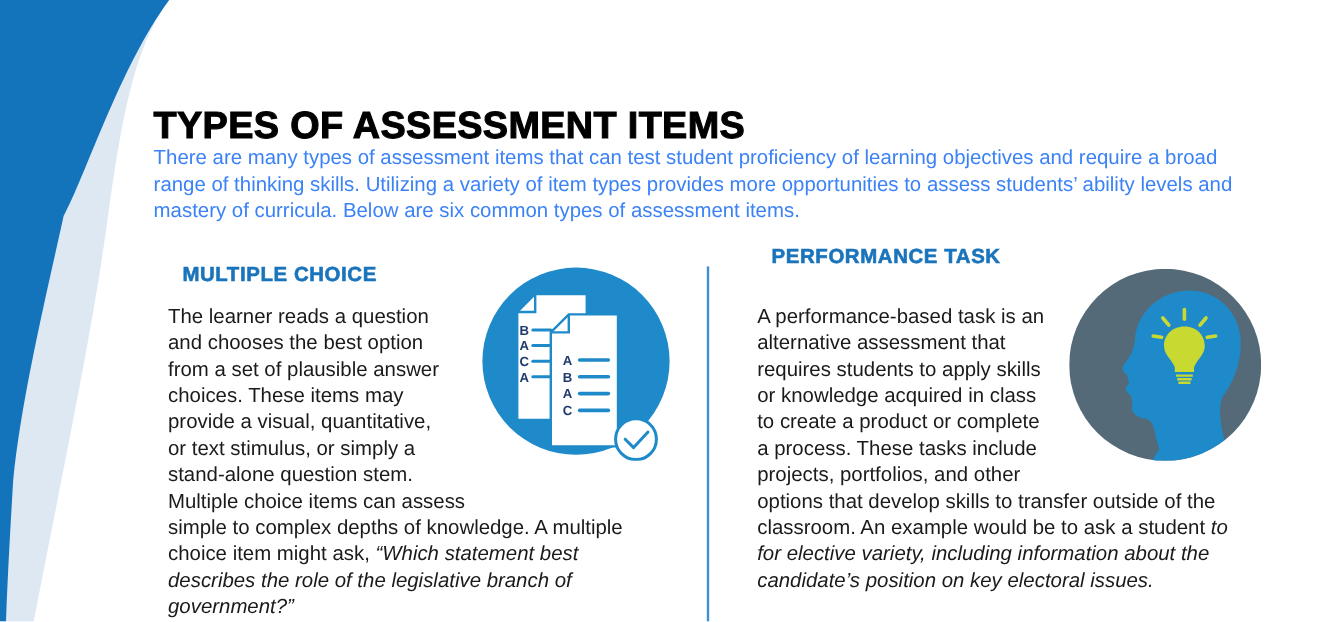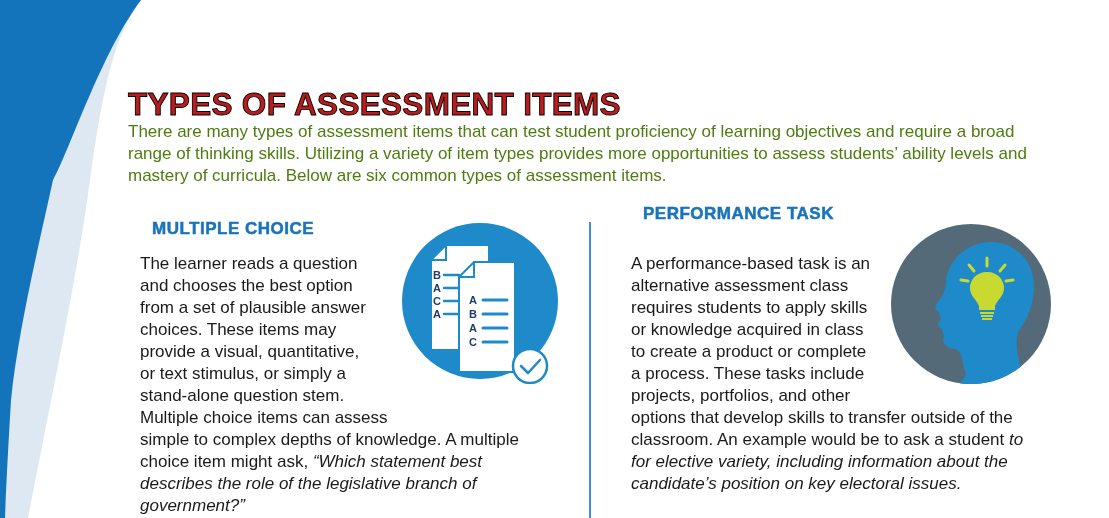--- a/index.html
+++ b/index.html
@@ -7,26 +7,26 @@
     width:1109px; height:518px; overflow:hidden; position:relative;
     background:#ffffff;
     font-family:"Liberation Sans", sans-serif;
     color:#1a1a1a;
   }
   .deco { position:absolute; left:0; top:0; width:1109px; height:518px; }
   .title {
     position:absolute; left:128px; top:86px;
     font-family:"Liberation Sans", sans-serif;
     font-weight:900; font-size:31.5px; letter-spacing:0.3px;
-    color:#b91c1c; line-height:36px; margin:0;
+    color:#000000; line-height:36px; margin:0;
     -webkit-text-stroke:0.9px #000;
   }
   .intro {
     position:absolute; left:128px; top:121px; width:920px;
-    font-size:17px; line-height:22px; margin:0; color:#4d7c0f;
+    font-size:17px; line-height:22px; margin:0; color:#3b82f6;
   }
   .section-h {
     position:absolute; margin:0;
     font-weight:900; font-size:17px; letter-spacing:0.5px;
     color:#1a74bb; line-height:20px;padding-left:24px;
     -webkit-text-stroke:0.5px #1a74bb;
   }
   .body-text {
     position:absolute; margin:12px;
     font-size:17px; line-height:22px; color:#1a1a1a;
@@ -100,21 +100,21 @@
 
   <circle cx="129" cy="144" r="17" fill="#fff" stroke="#1f8ac9" stroke-width="2.5"></circle>
   <path d="M120,144 L127,151 L139,138" fill="none" stroke="#1f8ac9" stroke-width="2.5" stroke-linecap="round" stroke-linejoin="round"></path>
 </svg>
 
 <div class="divider"></div>
 
 <h2 class="section-h" style="left:619px; top:204px;">PERFORMANCE TASK</h2>
 <div class="body-text" style="left:619px; top:241px; width:470px;">
   <div>A performance-based task is an</div>
-  <div>alternative assessment class</div>
+  <div>alternative assessment that</div>
   <div>requires students to apply skills</div>
   <div>or knowledge acquired in class</div>
   <div>to create a product or complete</div>
   <div>a process. These tasks include</div>
   <div>projects, portfolios, and other</div>
   <div>options that develop skills to transfer outside of the</div>
   <div><span>classroom. An example would be to ask a student </span><i>to</i></div>
   <div><i>for elective variety, including information about the</i></div>
   <div><i>candidate’s position on key electoral issues.</i></div>
 </div>

